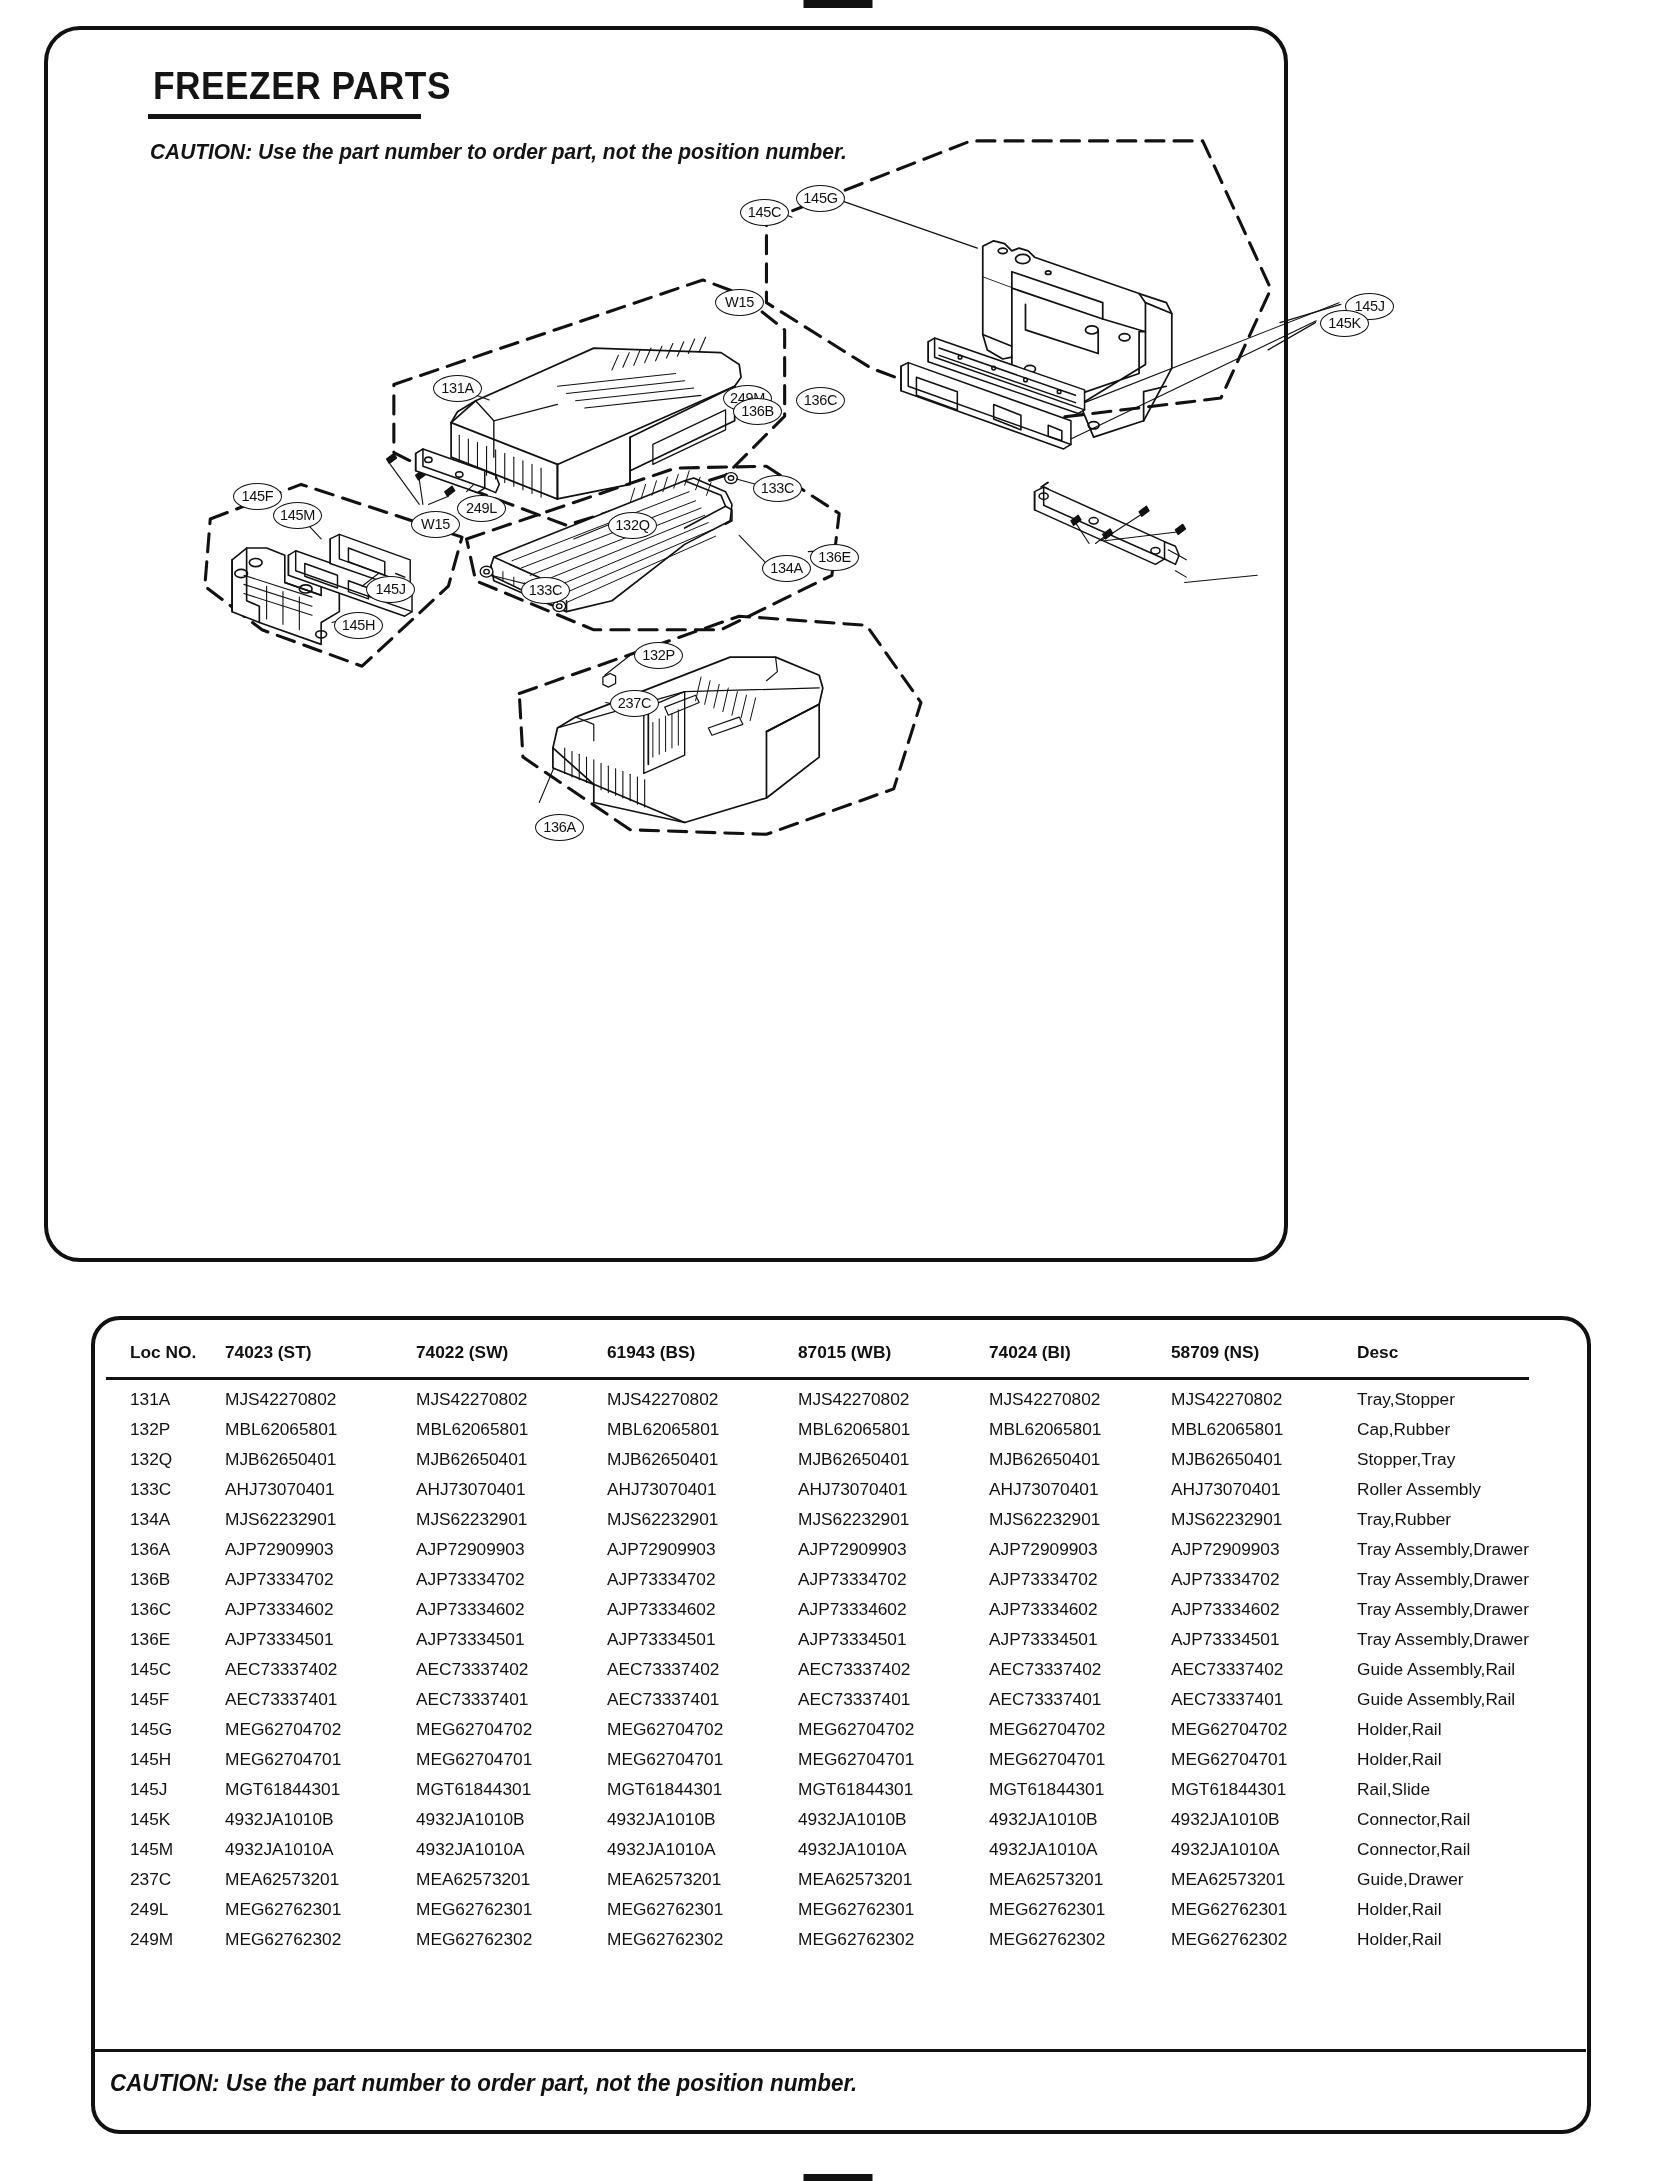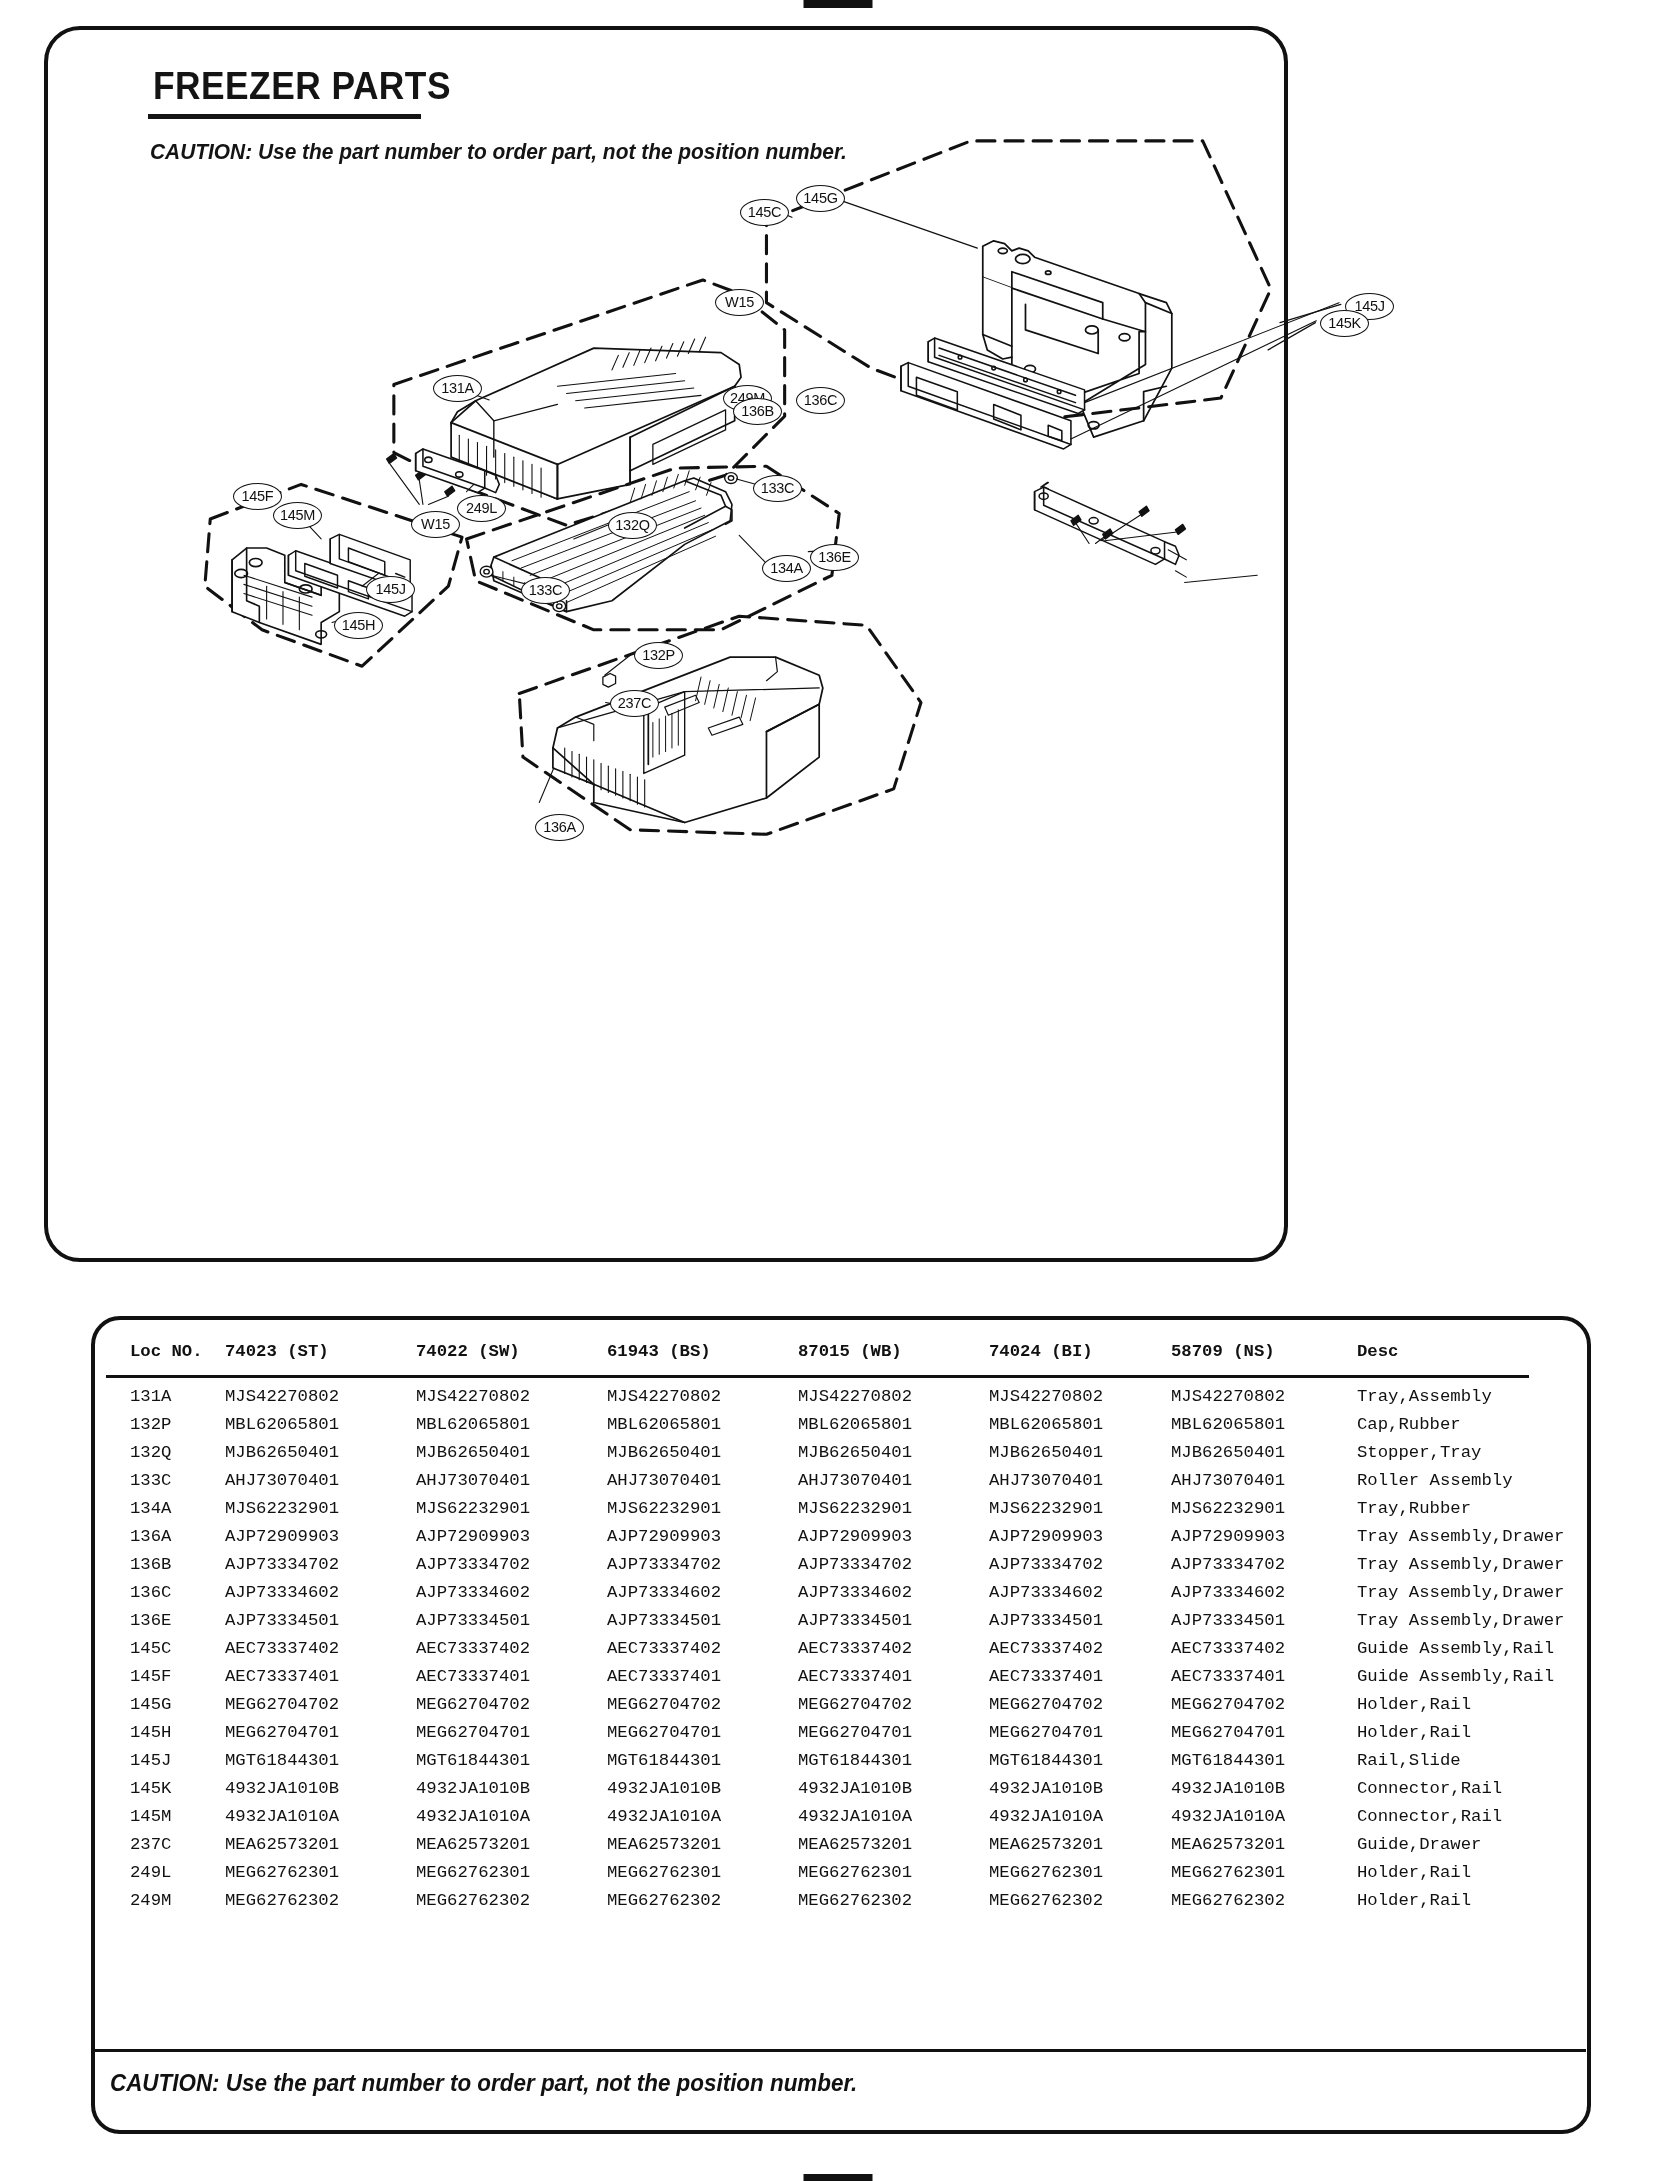--- a/index.html
+++ b/index.html
@@ -113,21 +113,20 @@
     box-sizing: border-box;
   }
 
   table.parts {
     position: absolute;
     left: 0px;
     top: 16.4px;
     width: 1491px;
     border-collapse: collapse;
     font-size: 17.3px;
-    font-family: Liberation Mono, monospace;
   }
   table.parts th {
     font-size: 17.3px;
     font-weight: bold;
     text-align: left;
     padding: 5.5px 0 9px 0;
     color: #111;
     white-space: nowrap;
   }
   table.parts td {
@@ -552,21 +551,21 @@
     </thead>
     <tbody id="parts-body">
         <tr>
           <td class="col-loc">131A</td>
           <td class="col-p1">MJS42270802</td>
           <td class="col-p2">MJS42270802</td>
           <td class="col-p3">MJS42270802</td>
           <td class="col-p4">MJS42270802</td>
           <td class="col-p5">MJS42270802</td>
           <td class="col-p6">MJS42270802</td>
-          <td class="col-desc">Tray,Assembly</td>
+          <td class="col-desc">Tray,Stopper</td>
         </tr>
         <tr>
           <td class="col-loc">132P</td>
           <td class="col-p1">MBL62065801</td>
           <td class="col-p2">MBL62065801</td>
           <td class="col-p3">MBL62065801</td>
           <td class="col-p4">MBL62065801</td>
           <td class="col-p5">MBL62065801</td>
           <td class="col-p6">MBL62065801</td>
           <td class="col-desc">Cap,Rubber</td>

